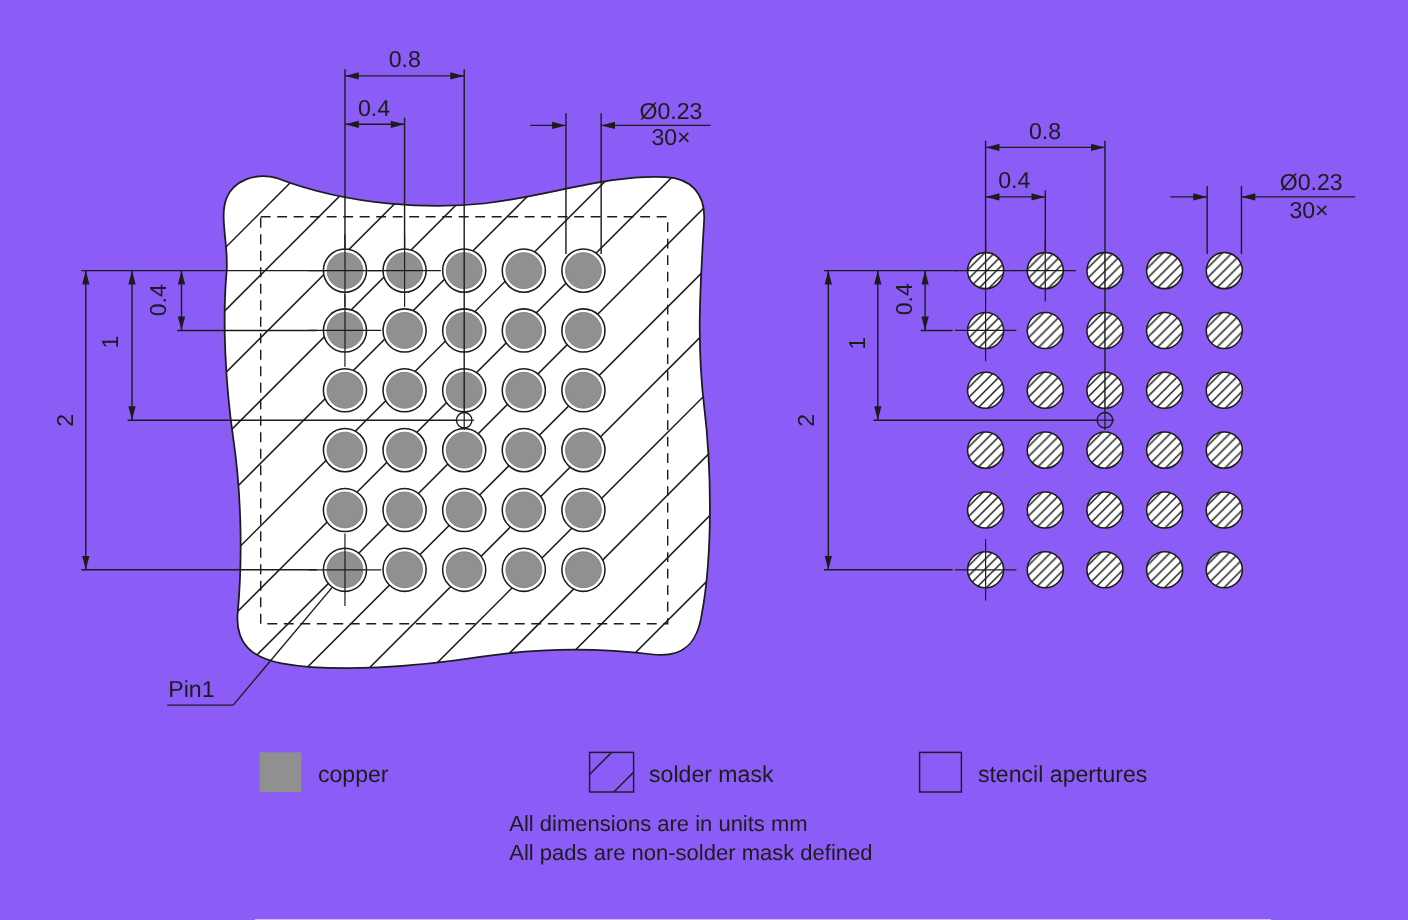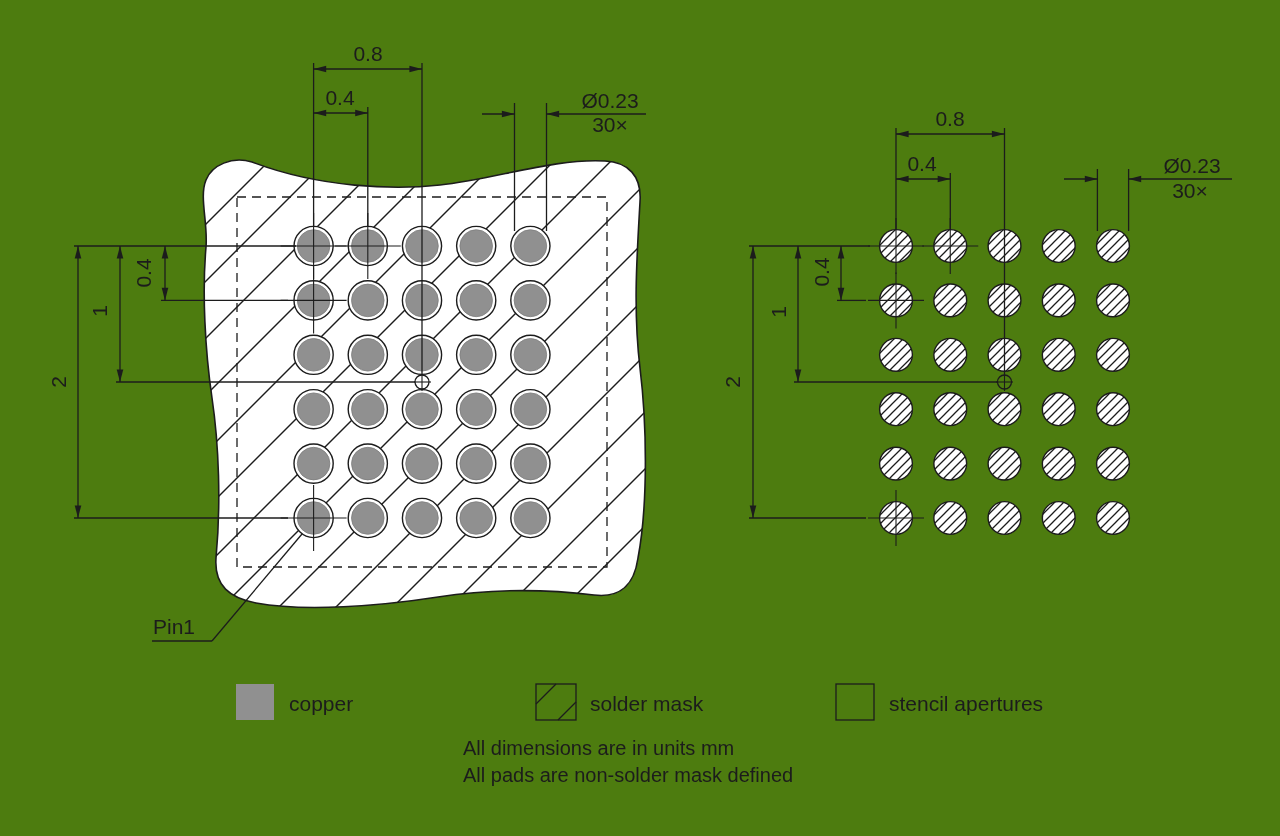--- a/index.html
+++ b/index.html
@@ -1,16 +1,16 @@
 <!DOCTYPE html>
 <html style="--copper: #909090; --line: #1c1c1c;"><head>
 <meta charset="utf-8">
 <style>
   html,body{margin:0;padding:0;background:#ffffff;}
-  .page{position:relative;width:1280px;height:836px;background:#4d7c0f;overflow:hidden;}
+  .page{position:relative;width:1280px;height:836px;background:#8b5cf6;overflow:hidden;}
   svg text{font-family:"Liberation Sans","DejaVu Sans",sans-serif;fill:var(--line,#1c1c1c);}
   .dimtxt{font-size:21px;}
   .notetxt{font-size:20px;}
   .legtxt{font-size:21px;}
   .ln{stroke:var(--line,#1c1c1c);stroke-width:1.3;fill:none;}
   .thin{stroke:var(--line,#1c1c1c);stroke-width:1.1;fill:none;}
   .blob{stroke:var(--line,#1c1c1c);stroke-width:1.6;fill:#ffffff;}
   .dashed{stroke:var(--line,#1c1c1c);stroke-width:1.3;fill:none;stroke-dasharray:9 6;}
 </style>
 </head>

